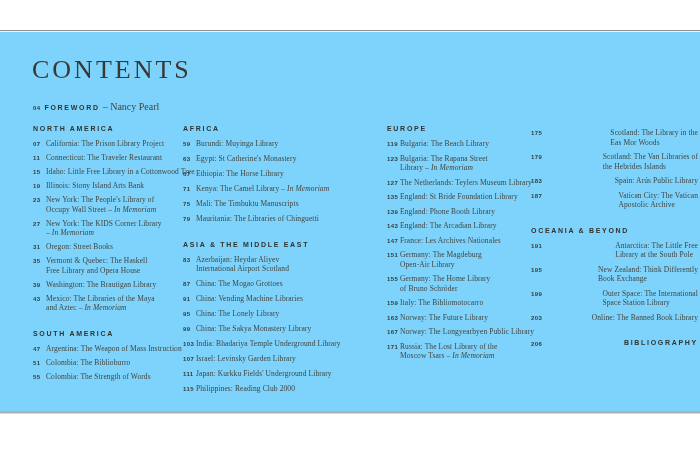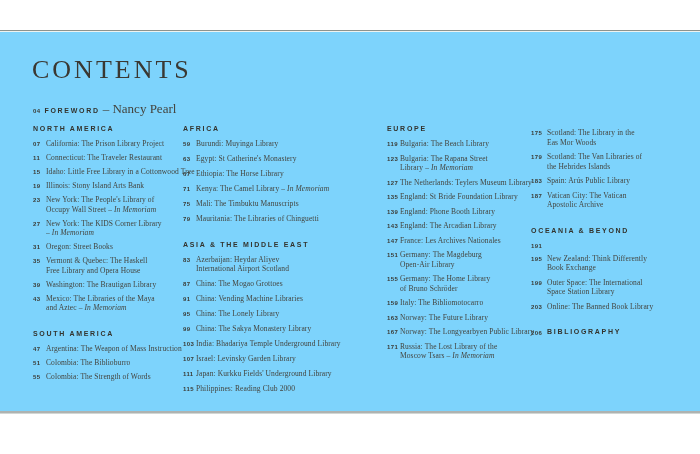--- a/index.html
+++ b/index.html
@@ -26,37 +26,37 @@
     display:flex;align-items:baseline;white-space:nowrap;
   }
   .foreword .num{position:static;flex:0 0 auto;margin-right:4px;}
   .fw-label{
     font-family:"Liberation Sans",sans-serif;
     font-size:7px;font-weight:bold;letter-spacing:1.7px;color:#33332d;
     margin-right:3px;
   }
   .fw-author{
     font-family:"Liberation Serif",serif;
-    font-size:13px;color:#44443e;
+    font-size:10px;color:#44443e;
   }
   .columns{position:absolute;left:33px;top:94px;right:0;bottom:0;}
   .col{position:absolute;top:0;}
   .col-1{left:0;width:150px;}
   .col-2{left:150px;width:204px;}
   .col-3{left:354px;width:144px;}
   .col-4{left:498px;width:167px;top:3px;}
   .section-header{
     font-family:"Liberation Sans",sans-serif;
     font-size:7px;font-weight:bold;letter-spacing:1.7px;
     color:#33332d;margin-bottom:7px;
   }
   .entry{display:flex;margin-bottom:4.5px;}
   .col-2 .entry{margin-bottom:5.5px;}
   .col-3 .entry{margin-bottom:5px;}
-  .col-4 .entry{margin-bottom:5px;}
+  .col-4 .entry{margin-bottom:5px;justify-content:space-between;}
   .num{
     flex:0 0 13px;
     font-family:"Liberation Sans",sans-serif;
     font-size:6px;font-weight:bold;letter-spacing:.4px;
     padding-top:2px;color:#3a3a34;
   }
   .col-4 .num{flex-basis:16px;}
   .entry-text{
     font-family:"Liberation Serif",serif;
     font-size:7.5px;line-height:9.5px;letter-spacing:.1px;
@@ -374,20 +374,24 @@
         <div class="entry">
           <span class="num">187</span>
           <span class="entry-text">
             <span class="line"><span>Vatican City: The Vatican</span></span>
             <span class="line"><span>Apostolic Archive</span></span>
           </span>
         </div>
         <div class="section-header gap">OCEANIA &amp; BEYOND</div>
         <div class="entry">
           <span class="num">191</span>
+          <span class="entry-text">
+            <span class="line"><span>Antarctica: The Little Free</span></span>
+            <span class="line"><span>Library at the South Pole</span></span>
+          </span>
         </div>
         <div class="entry">
           <span class="num">195</span>
           <span class="entry-text">
             <span class="line"><span>New Zealand: Think Differently</span></span>
             <span class="line"><span>Book Exchange</span></span>
           </span>
         </div>
         <div class="entry">
           <span class="num">199</span>

